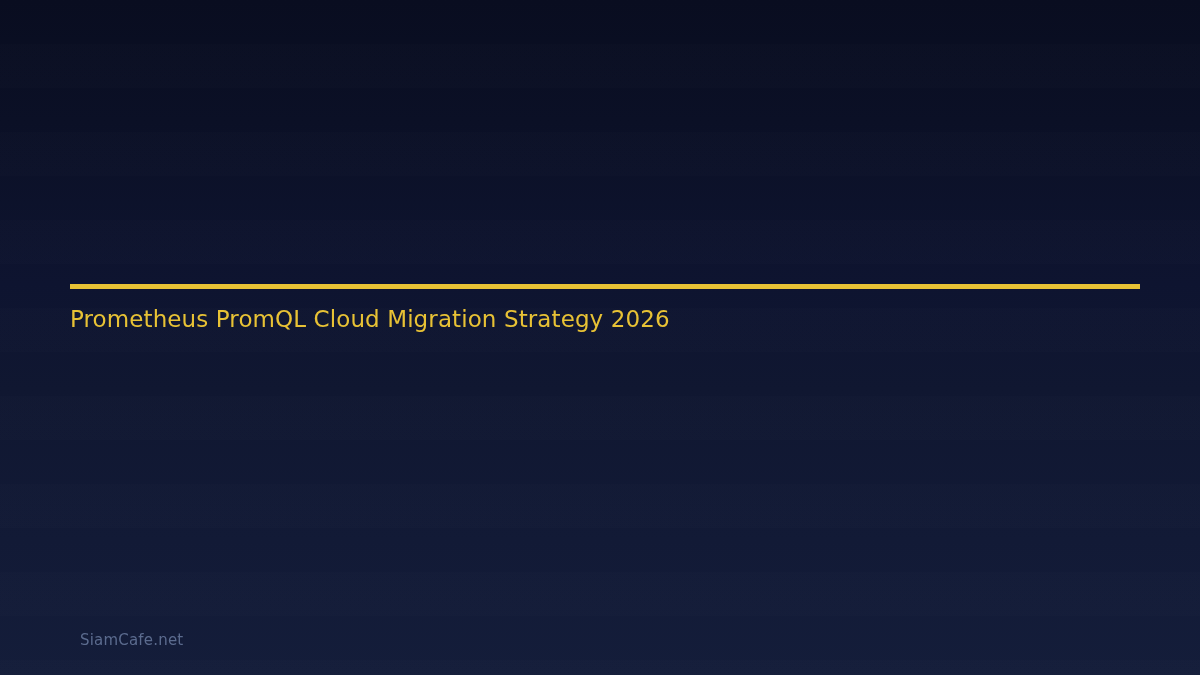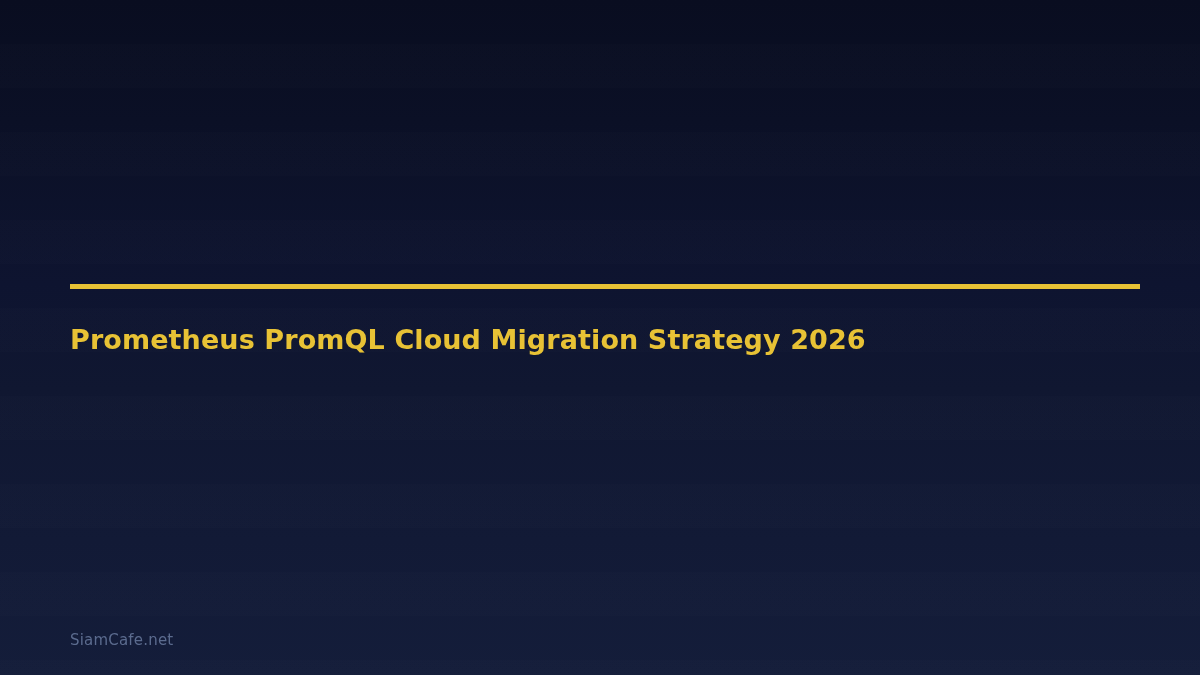--- a/index.html
+++ b/index.html
@@ -57,34 +57,34 @@
 
   .accent-rule {
     width: 1070px;
     height: 5px;
     background: #e8c235;
     border-radius: 0;
   }
 
   .slide-title {
     margin: 0;
-    padding-top: 35px;
+    padding-top: 17px;
     font-family: "DejaVu Sans", sans-serif;
-    font-size: 27px;
-    font-weight: bold;
+    font-size: 23px;
+    font-weight: normal;
     line-height: 1.18;
     letter-spacing: 0.1px;
     color: #e8c235;
     white-space: nowrap;
   }
 
   
   .footer {
     position: absolute;
-    left: 70px;
+    left: 80px;
     top: 630px;
     z-index: 2;
   }
 
   .footer-text {
     font-family: "DejaVu Sans", sans-serif;
     font-size: 15px;
     font-weight: normal;
     color: #5b6b8e;
     letter-spacing: 0.2px;

